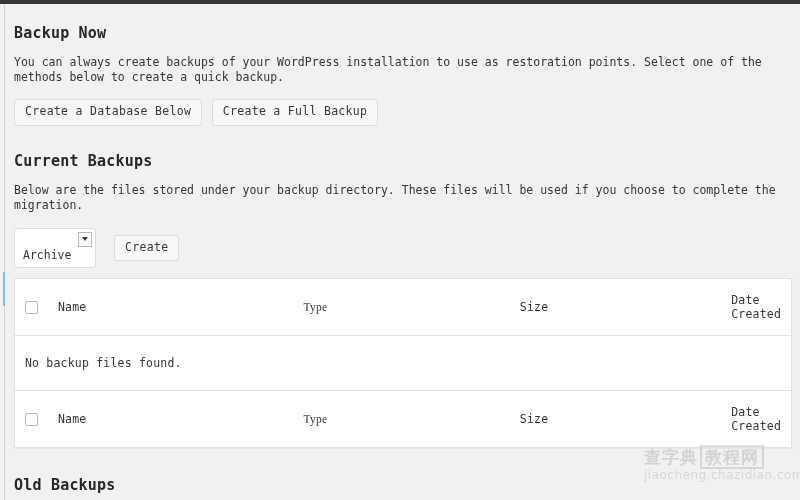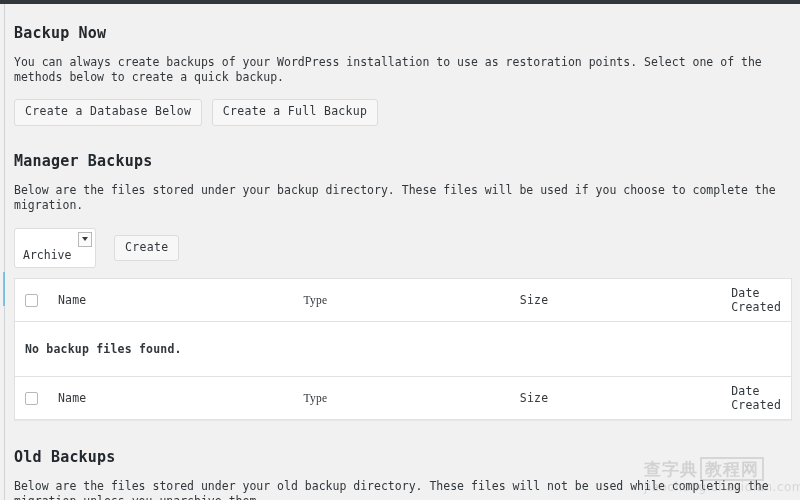--- a/index.html
+++ b/index.html
@@ -151,46 +151,46 @@
     background: #fff;
     border: 1px solid #e1e1e1;
     font-size: 11.5px;
     box-shadow: 0 1px 1px rgba(0,0,0,.04);
   }
   table.bk-table th,
   table.bk-table td {
     text-align: left;
     font-weight: normal;
     color: #32373c;
-    padding: 7px 10px;
+    padding: 14px 10px;
     letter-spacing: .2px;
   }
   table.bk-table thead th { border-bottom: 1px solid #e1e1e1; }
   table.bk-table tfoot th { border-top: 1px solid #e1e1e1; }
-  table.bk-table td.empty { color: #32373c; padding: 20px 10px; font-weight: bold; }
+  table.bk-table td.empty { color: #32373c; padding: 20px 10px; }
 
   .cb {
     display: inline-block;
     width: 13px; height: 13px;
     border: 1px solid #b4b9be;
     background: #fff;
     border-radius: 2px;
     vertical-align: middle;
   }
   th.col-cb { width: 26px; padding-right: 0; padding-left: 12px; }
   th.col-name { width: 250px; }
   th.col-type { width: 220px; font-family: Liberation Serif, serif; }
   th.col-size { width: 215px; }
   th.col-date { text-align: right; padding-right: 12px; }
 
   
   #watermark {
     position: absolute;
     right: 6px;
-    bottom: 7px;
+    bottom: 19px;
     width: 150px;
     height: 36px;
     opacity: .30;
     pointer-events: none;
     user-select: none;
   }
   #watermark .wm-row1 {
     font-family: "DejaVu Sans", "Liberation Sans", sans-serif;
     font-size: 17px;
     font-weight: bold;
@@ -238,21 +238,21 @@
       <div class="sp-3"></div>
       <div>
         <button class="btn">Create a Database Below</button>
         <button class="btn">Create a Full Backup</button>
       </div>
     </div>
 
     <div style="height:26px"></div>
 
     <div>
-      <h2 class="section-title">Manager Backups</h2>
+      <h2 class="section-title">Current Backups</h2>
       <div class="sp-2"></div>
       <p class="section-desc">Below are the files stored under your backup directory. These files will be used if you choose to complete the migration.</p>
       <div style="height:15px"></div>
 
       <div class="toolbar">
         <span class="select-wrap">
           <span>Archive</span>
           <span class="select-arrowbox">
               <span class="caret"></span>
             </span>

